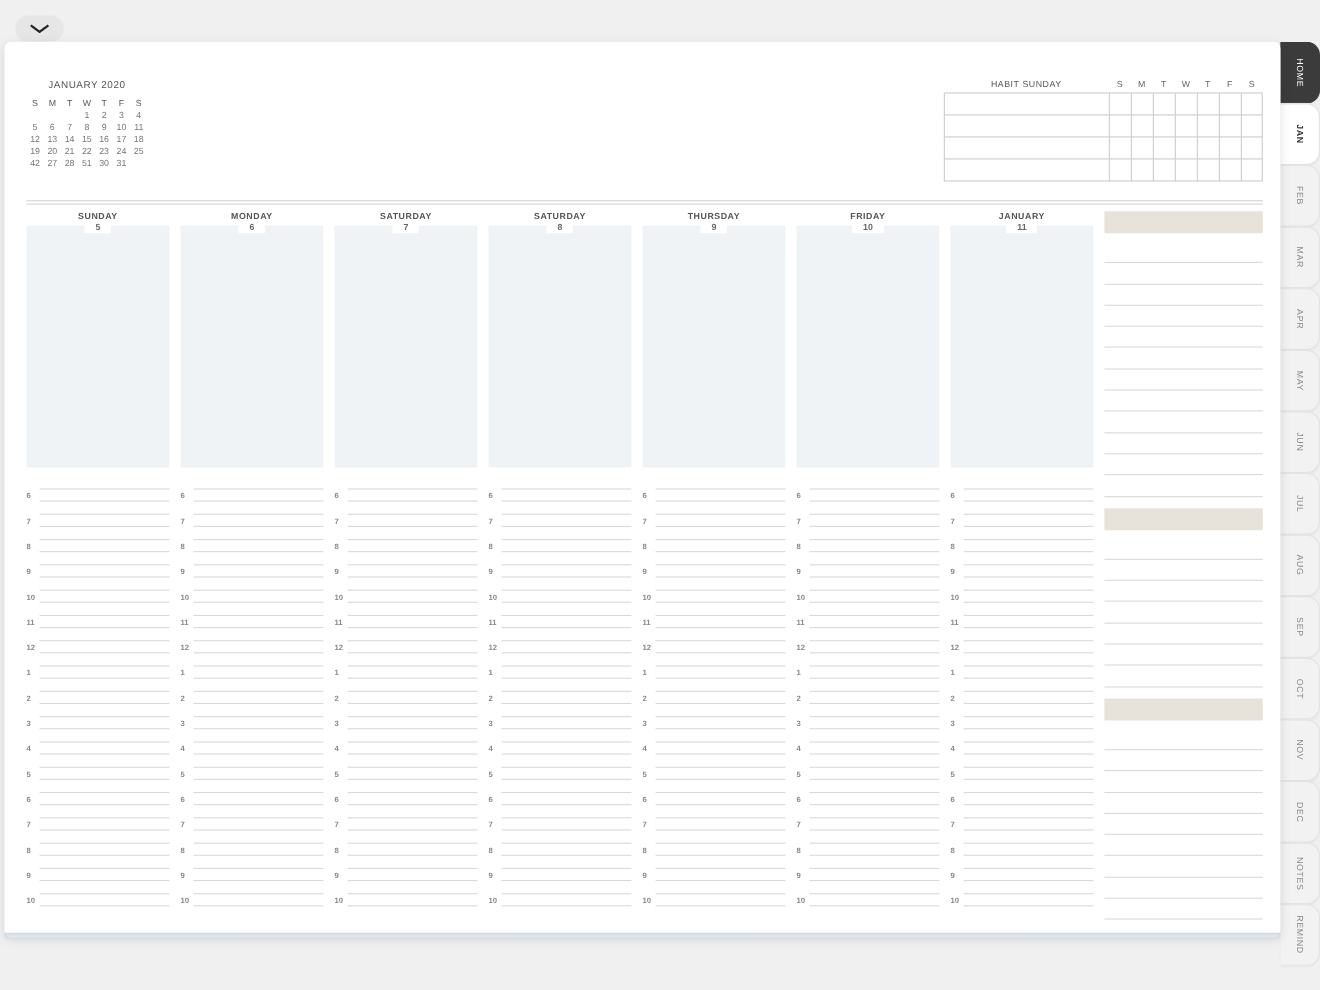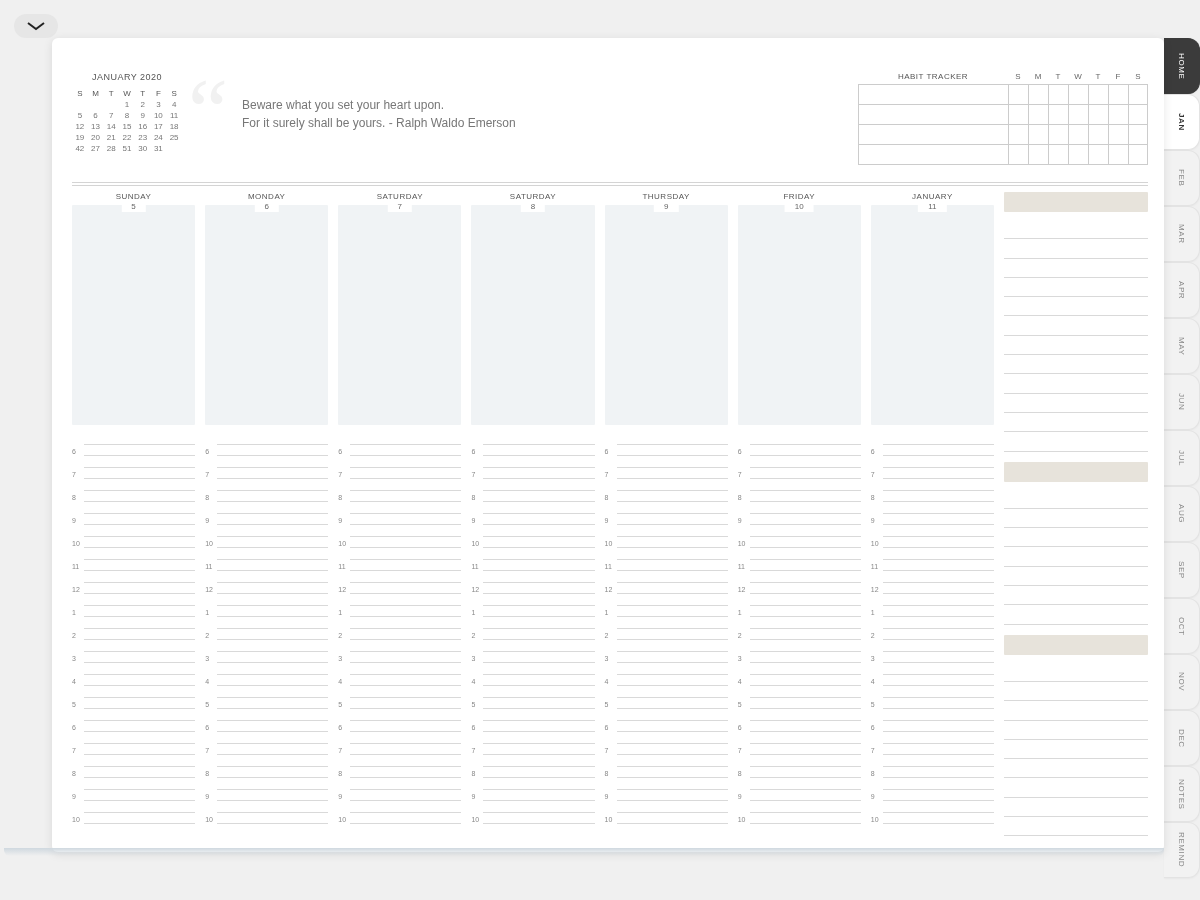--- a/index.html
+++ b/index.html
@@ -47,21 +47,20 @@
   .side-tab.active { background:#fff; color:#333; font-weight:600;}
 
   .page {
     position: absolute;
     top: 38px; left: 4px; right: 36px; bottom: 48px;
     background: #fff;
     border-radius: 6px;
     box-shadow: 0 2px 10px rgba(0,0,0,0.10);
     padding: 34px 16px 18px 20px;
     overflow: hidden;
-    margin-left: 48px;
   }
 
   
   .top-row { display: flex; justify-content: space-between; margin-bottom: 14px; min-height:96px;}
   .mini-cal { width: 110px; }
   .mini-cal-title { text-align:center; font-size:9px; letter-spacing:0.5px; color:#555; margin-bottom:6px; font-weight:400;}
   .mini-cal table { width:100%; border-collapse: collapse; table-layout: fixed;}
   .mini-cal th, .mini-cal td { font-size:8px; text-align:center; padding:1px 0; color:#777; font-weight:400;}
   .mini-cal th { color:#555; }
 
@@ -83,21 +82,21 @@
   .habit-days span { flex:1; font-size:8px; text-align:center; color:#666;}
   .habit-grid { display:flex; flex-direction:column; border-top:1px solid #ccc;}
   .habit-row { display:flex; height:20px; }
   .habit-row .hname { flex:1; border-left:1px solid #ccc; border-bottom:1px solid #ccc;}
   .habit-row .hcell { width:20px; border-left:1px solid #ccc; border-bottom:1px solid #ccc;}
   .habit-row .hcell:last-child{ border-right:1px solid #ccc;}
 
   .divider-band { height:4px; border-top:1px solid #d4d4d4; border-bottom:1px solid #d4d4d4; margin-bottom:6px;}
 
   
-  .week { display:flex; gap:10px; height: calc(100% - 130px);}
+  .week { display:flex; gap:10px; height: calc(100% - 130px); font-weight: bold;}
   .daycol { flex:1; display:flex; flex-direction:column; }
   .dayname { font-size:8px; letter-spacing:0.5px; text-align:center; color:#555; margin-bottom:4px;}
   .daybox { background:#f0f3f5; position:relative; height:225px; border-radius:1px;}
   .daynum { position:absolute; top:-4px; left:50%; transform:translateX(-50%);
             background:#fff; font-size:8px; padding:1px 10px; color:#666;}
   .hours { margin-top:8px; }
   .hourrow { display:flex; align-items:flex-end; height:23px; }
   .hourlabel { width:12px; font-size:7px; color:#888; text-align:left; padding-bottom:1px;}
   .hourlines { flex:1; display:flex; flex-direction:column;}
   .hourlines .l { height:11.5px; border-bottom:1px solid #d9d9d9;}
@@ -200,29 +199,24 @@
               <td>28</td>
               <td>51</td>
               <td>30</td>
               <td>31</td>
               <td></td>
             </tr>
           </tbody>
       </table>
     </div>
 
-    <div class="quote">
-      <span class="qmark">“</span>
-      <div>Beware what you set your heart upon.</div>
-      <div>For it surely shall be yours. - Ralph Waldo Emerson</div>
-    </div>
 
     <div class="habit">
       <div class="habit-head">
-        <div class="habit-title">HABIT TRACKER</div>
+        <div class="habit-title">HABIT SUNDAY</div>
         <div class="habit-days" id="habit-dow">
             <span>S</span>
             <span>M</span>
             <span>T</span>
             <span>W</span>
             <span>T</span>
             <span>F</span>
             <span>S</span>
           </div>
       </div>

